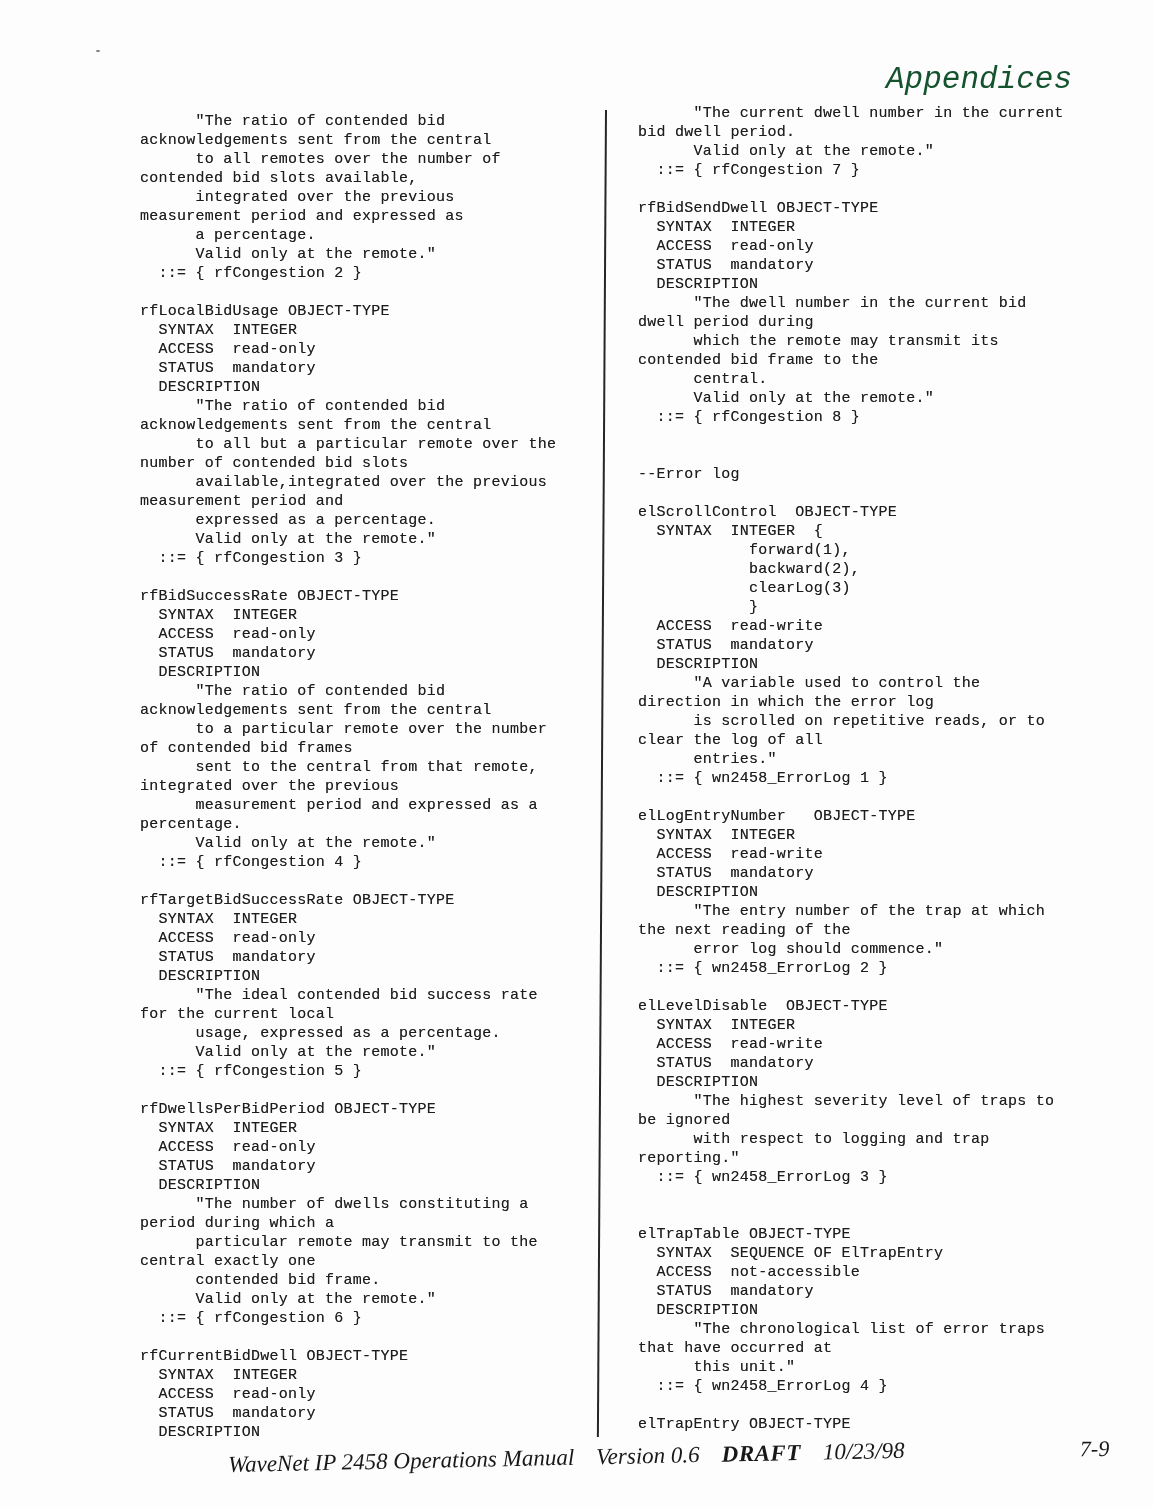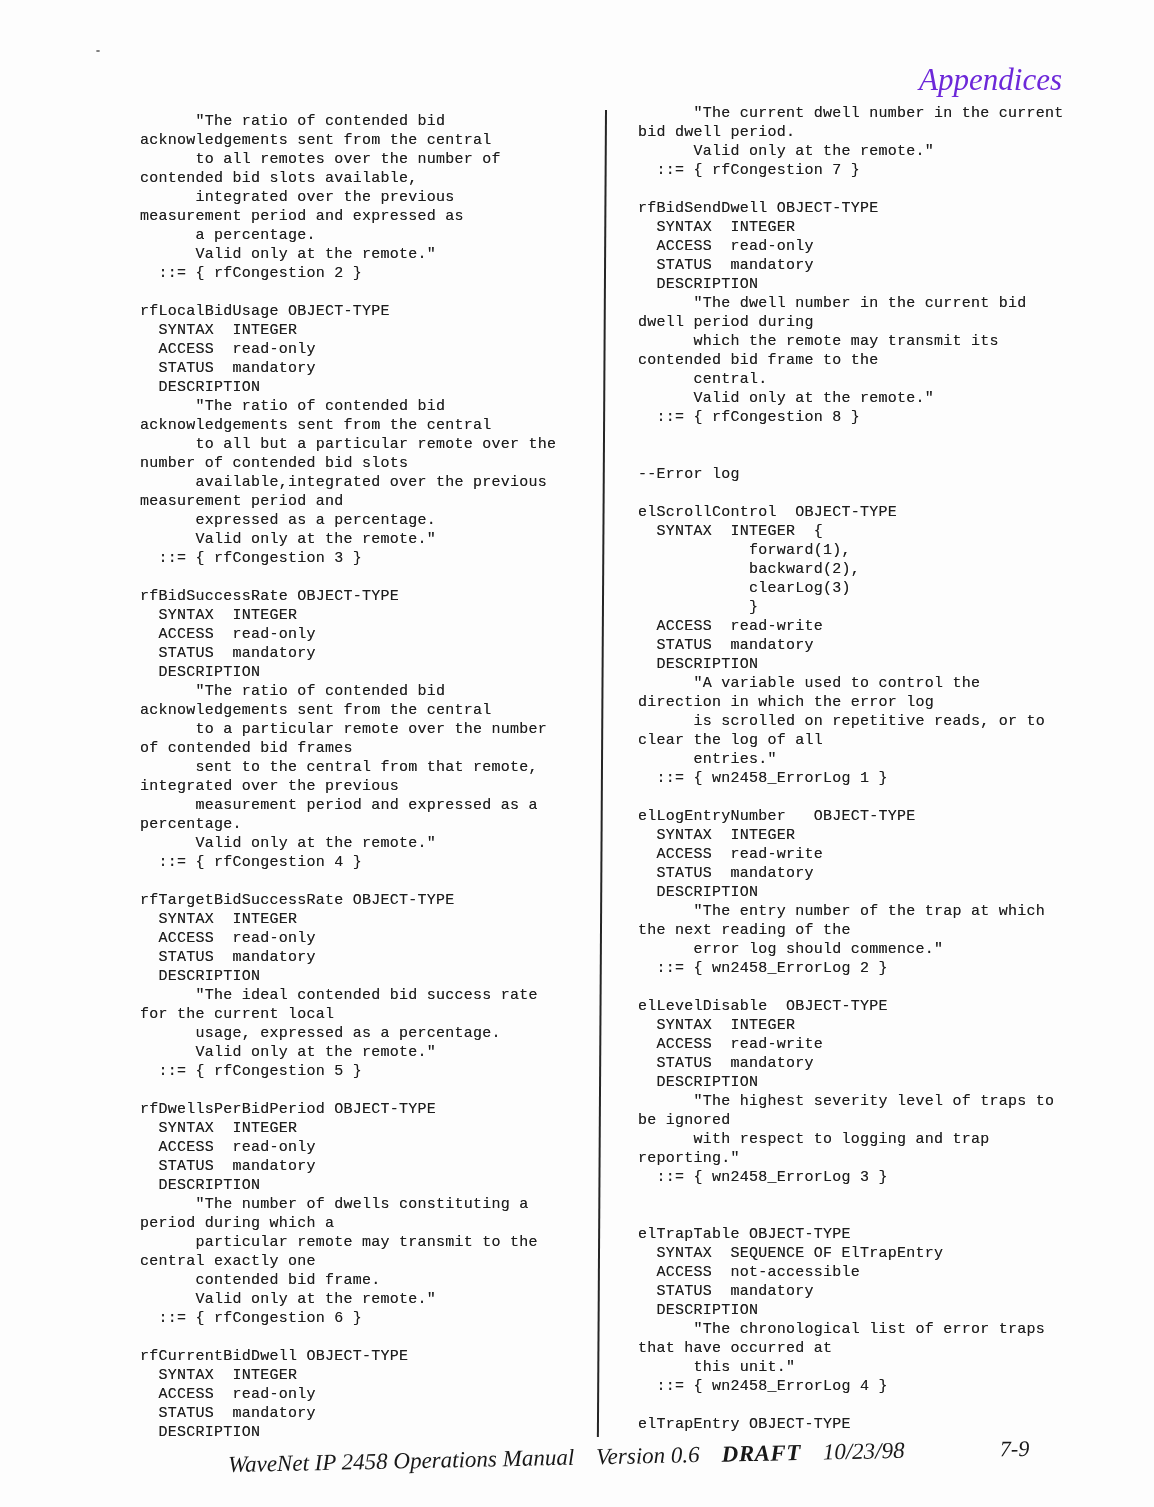--- a/index.html
+++ b/index.html
@@ -37,25 +37,25 @@
     width: 2px;
     height: 1327px;
     background: #262626;
     transform: rotate(0.35deg);
     transform-origin: top center;
   }
 
   .appendices {
     position: absolute;
     top: 62px;
-    right: 92px;
-    font-family: Liberation Serif, serif;
+    right: 82px;
+    font-family: Liberation Mono, monospace;
     font-style: italic;
     font-size: 31px;
-    color: #6d28d9;
+    color: #14532d;
   }
 
   .artifact-dot {
     position: absolute;
     left: 96px;
     top: 50px;
     width: 4px;
     height: 2px;
     background: #777;
     border-radius: 50%;
@@ -73,21 +73,21 @@
     font-family: "Liberation Serif", "DejaVu Serif", serif;
     font-style: italic;
     font-size: 23px;
     color: #181818;
   }
   .footer-line .sep { display: inline-block; width: 22px; }
   .footer-draft { font-weight: bold; letter-spacing: 0.5px; }
 
   .page-number {
     position: absolute;
-    left: 1000px;
+    left: 1080px;
     top: 1436px;
     font-family: "Liberation Serif", "DejaVu Serif", serif;
     font-style: italic;
     font-size: 22px;
     color: #181818;
     transform: rotate(-1deg);
   }
 </style>
 </head>
 <body>

